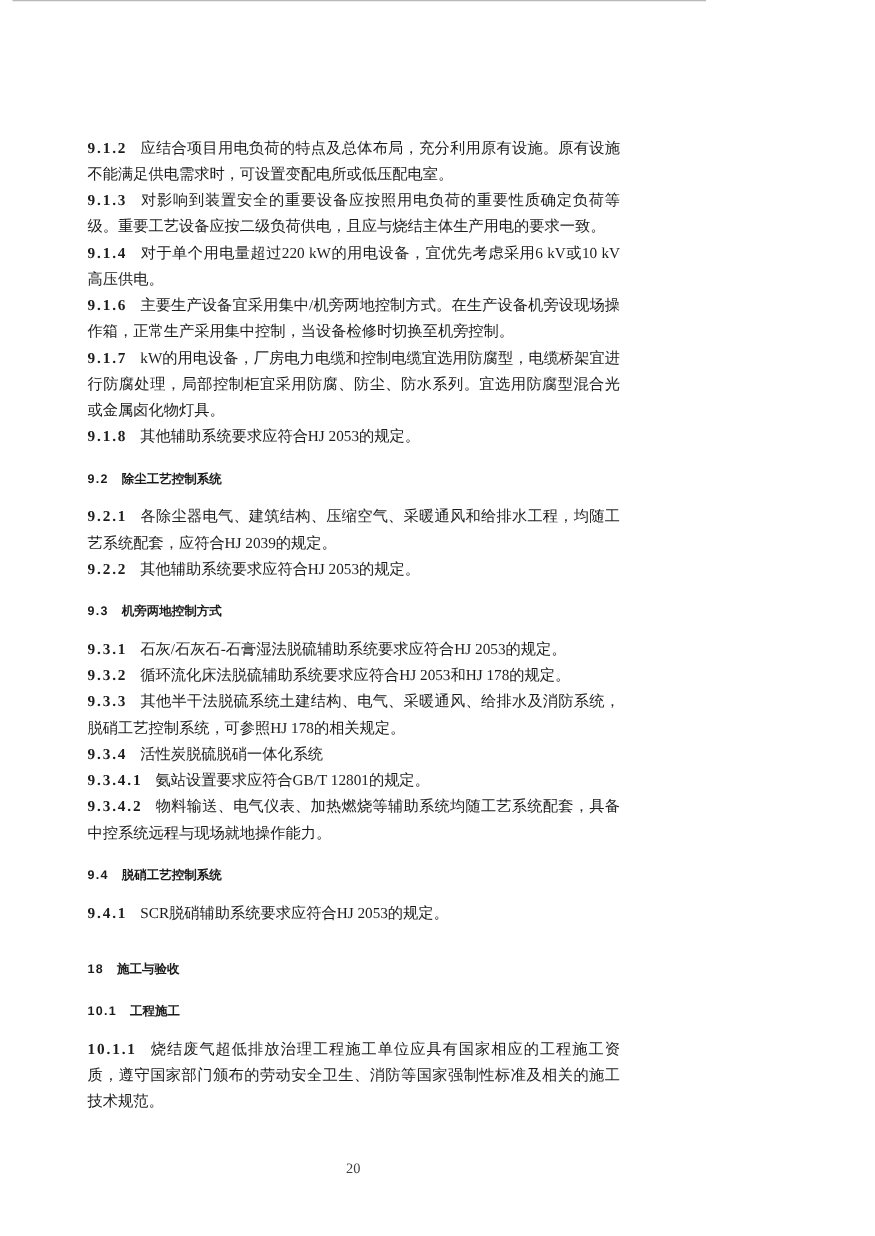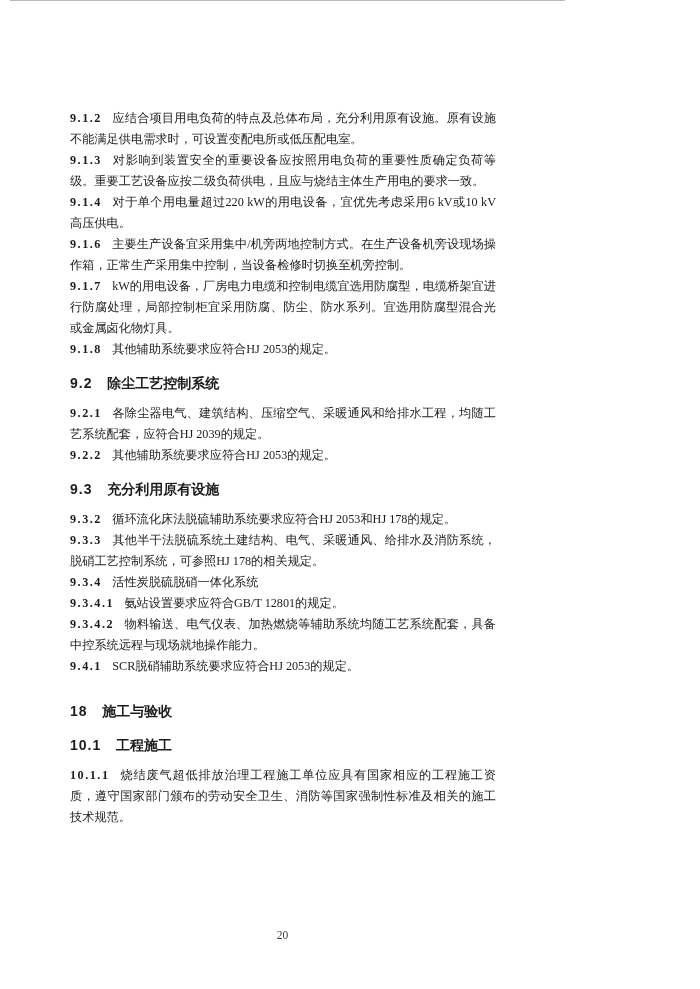--- a/index.html
+++ b/index.html
@@ -33,21 +33,21 @@
   .doc-body p .num {
     font-weight: bold;
     letter-spacing: 1.5px;
     margin-right: 0.85em;
     white-space: nowrap;
   }
   .doc-body p.section,
   .doc-body p.chapter {
     font-family: "Liberation Sans", "DejaVu Sans", sans-serif;
     font-weight: bold;
-    font-size: 14px;
+    font-size: 10px;
     text-align: left;
   }
   .doc-body p.section { margin: 13px 0 9px 0; }
   .doc-body p.chapter { margin: 24px 0 11px 0; }
   .doc-body p.section .num,
   .doc-body p.chapter .num { letter-spacing: 1px; margin-right: 1.05em; }
   .page-number {
     position: absolute;
     bottom: 48px;
     left: 0;
@@ -66,25 +66,27 @@
   <div class="doc-body" id="doc-body">
       <p class="clause"><span class="num">9.1.2</span><span class="txt">应结合项目用电负荷的特点及总体布局，充分利用原有设施。原有设施不能满足供电需求时，可设置变配电所或低压配电室。</span></p>
       <p class="clause"><span class="num">9.1.3</span><span class="txt">对影响到装置安全的重要设备应按照用电负荷的重要性质确定负荷等级。重要工艺设备应按二级负荷供电，且应与烧结主体生产用电的要求一致。</span></p>
       <p class="clause"><span class="num">9.1.4</span><span class="txt">对于单个用电量超过220 kW的用电设备，宜优先考虑采用6 kV或10 kV高压供电。</span></p>
       <p class="clause"><span class="num">9.1.6</span><span class="txt">主要生产设备宜采用集中/机旁两地控制方式。在生产设备机旁设现场操作箱，正常生产采用集中控制，当设备检修时切换至机旁控制。</span></p>
       <p class="clause"><span class="num">9.1.7</span><span class="txt">kW的用电设备，厂房电力电缆和控制电缆宜选用防腐型，电缆桥架宜进行防腐处理，局部控制柜宜采用防腐、防尘、防水系列。宜选用防腐型混合光或金属卤化物灯具。</span></p>
       <p class="clause"><span class="num">9.1.8</span><span class="txt">其他辅助系统要求应符合HJ 2053的规定。</span></p>
       <p class="section"><span class="num">9.2</span><span class="txt">除尘工艺控制系统</span></p>
       <p class="clause"><span class="num">9.2.1</span><span class="txt">各除尘器电气、建筑结构、压缩空气、采暖通风和给排水工程，均随工艺系统配套，应符合HJ 2039的规定。</span></p>
       <p class="clause"><span class="num">9.2.2</span><span class="txt">其他辅助系统要求应符合HJ 2053的规定。</span></p>
-      <p class="section"><span class="num">9.3</span><span class="txt">充分利用原有设施</span></p>
+      <p class="section"><span class="num">9.3</span><span class="txt">机旁两地控制方式</span></p>
+      <p class="clause"><span class="num">9.3.1</span><span class="txt">石灰/石灰石-石膏湿法脱硫辅助系统要求应符合HJ 2053的规定。</span></p>
       <p class="clause"><span class="num">9.3.2</span><span class="txt">循环流化床法脱硫辅助系统要求应符合HJ 2053和HJ 178的规定。</span></p>
       <p class="clause"><span class="num">9.3.3</span><span class="txt">其他半干法脱硫系统土建结构、电气、采暖通风、给排水及消防系统，脱硝工艺控制系统，可参照HJ 178的相关规定。</span></p>
       <p class="clause"><span class="num">9.3.4</span><span class="txt">活性炭脱硫脱硝一体化系统</span></p>
       <p class="clause"><span class="num">9.3.4.1</span><span class="txt">氨站设置要求应符合GB/T 12801的规定。</span></p>
       <p class="clause"><span class="num">9.3.4.2</span><span class="txt">物料输送、电气仪表、加热燃烧等辅助系统均随工艺系统配套，具备中控系统远程与现场就地操作能力。</span></p>
+      <p class="section"><span class="num">9.4</span><span class="txt">脱硝工艺控制系统</span></p>
       <p class="clause"><span class="num">9.4.1</span><span class="txt">SCR脱硝辅助系统要求应符合HJ 2053的规定。</span></p>
       <p class="chapter"><span class="num">18</span><span class="txt">施工与验收</span></p>
       <p class="section"><span class="num">10.1</span><span class="txt">工程施工</span></p>
       <p class="clause"><span class="num">10.1.1</span><span class="txt">烧结废气超低排放治理工程施工单位应具有国家相应的工程施工资质，遵守国家部门颁布的劳动安全卫生、消防等国家强制性标准及相关的施工技术规范。</span></p>
     </div>
   <div class="page-number">20</div>
 </div>
 
 </body></html>

